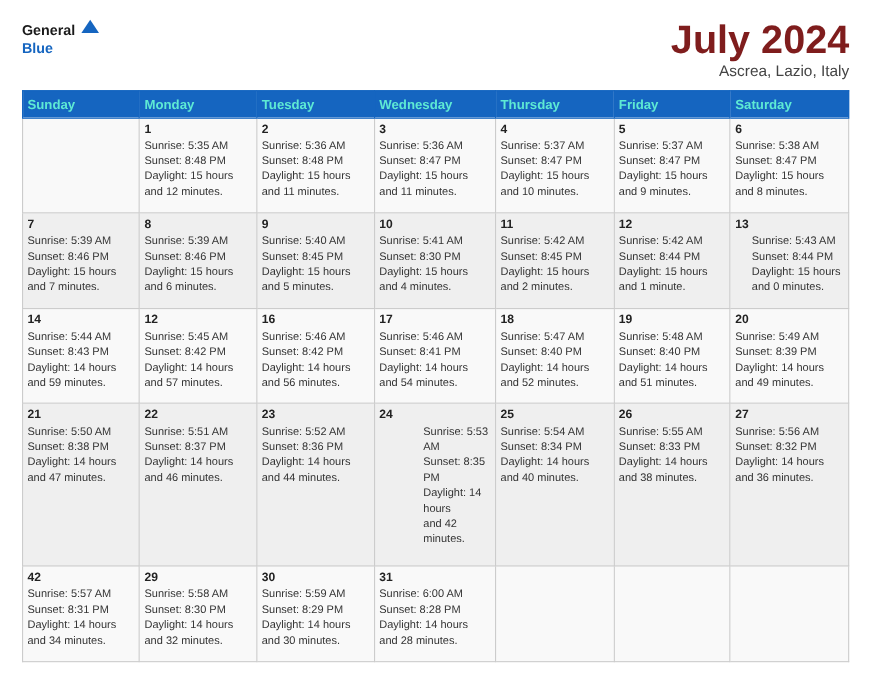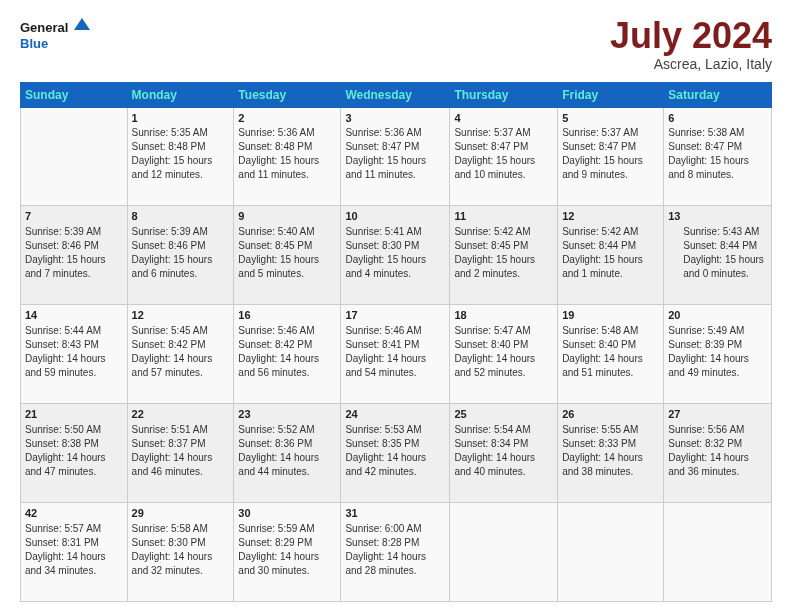--- a/index.html
+++ b/index.html
@@ -277,21 +277,21 @@
           </td>
           <td>
             <span class="day-num">23</span>
             <div class="day-info" style="white-space: pre-line;">Sunrise: 5:52 AM
 Sunset: 8:36 PM
 Daylight: 14 hours
 and 44 minutes.</div>
           </td>
           <td>
             <span class="day-num">24</span>
-            <div class="day-info" style="white-space: pre-line;">Sunrise: 5:53 AM
+            <div class="day-info" style="white-space: pre-line; margin-left: 40px;">Sunrise: 5:53 AM
 Sunset: 8:35 PM
 Daylight: 14 hours
 and 42 minutes.</div>
           </td>
           <td>
             <span class="day-num">25</span>
             <div class="day-info" style="white-space: pre-line;">Sunrise: 5:54 AM
 Sunset: 8:34 PM
 Daylight: 14 hours
 and 40 minutes.</div>

